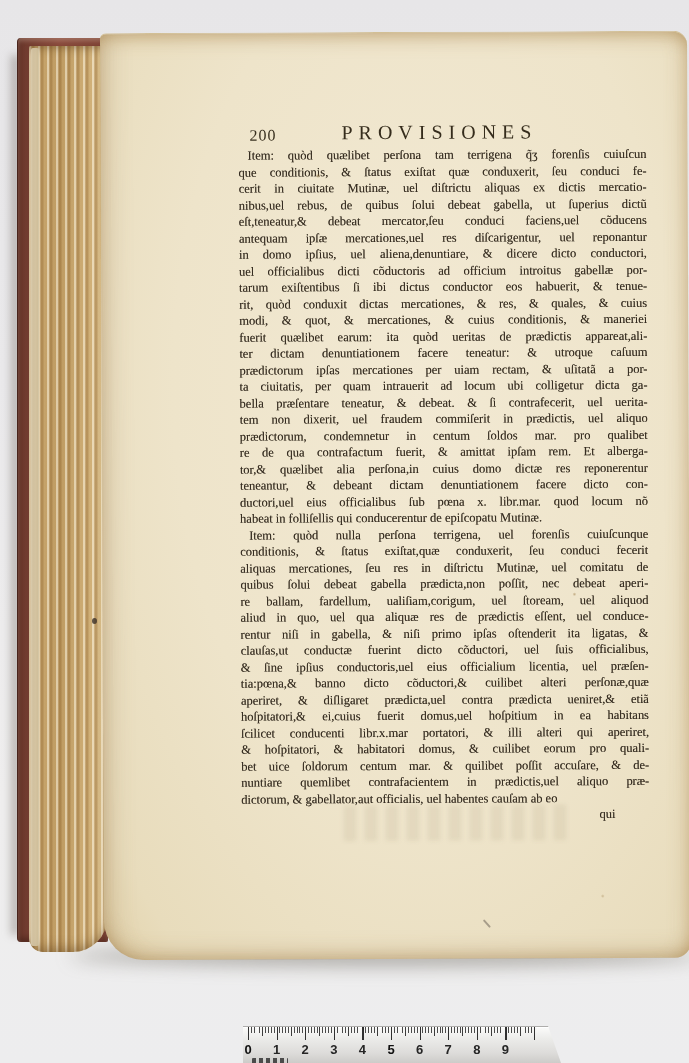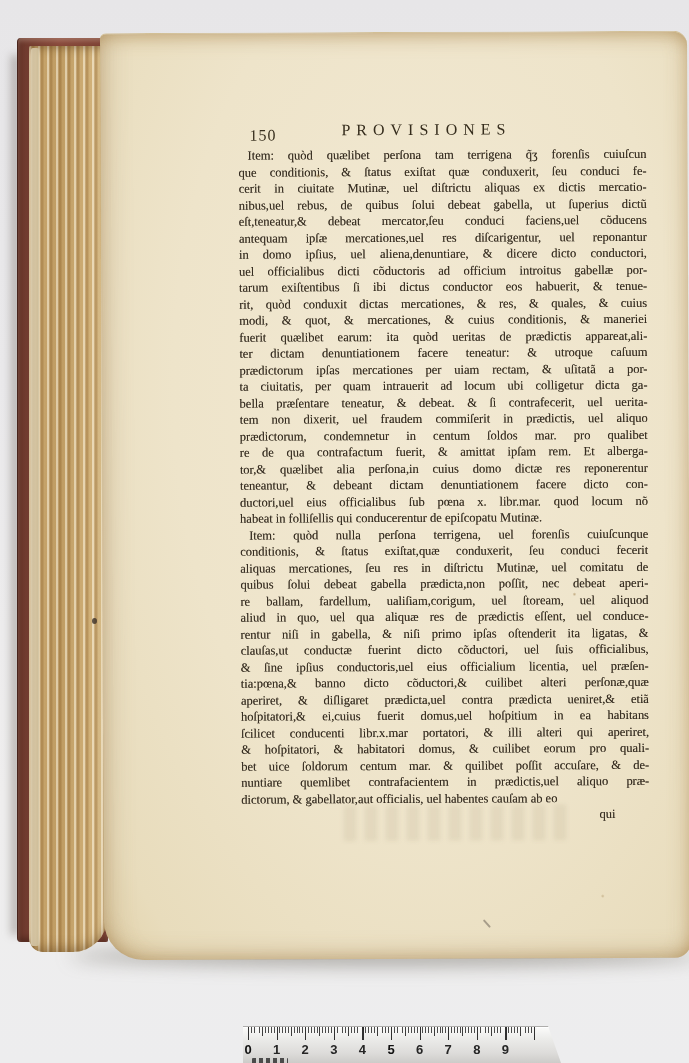--- a/index.html
+++ b/index.html
@@ -34,21 +34,21 @@
     border-top:1px solid #d2bf95;
     border-radius:6px 14px 16px 40px;
     box-shadow:
       inset 0 16px 20px -14px rgba(160,120,60,.55),
       inset -16px 0 22px -16px rgba(160,120,60,.45),
       inset 22px 0 28px -20px rgba(140,100,50,.38),
       inset 0 -18px 22px -16px rgba(150,110,55,.5);
   }
   .folio { position:absolute; left:149px; top:93px; font-size:16px; color:#39301f;
     letter-spacing:1px; }
-  .running-head { position:absolute; left:241px; top:88px; font-size:16px; color:#352c1c;
+  .running-head { position:absolute; left:241px; top:88px; font-size:20px; color:#352c1c;
     letter-spacing:6px; white-space:nowrap; }
   .text-block { position:absolute; left:138px; top:114px; width:408px; color:#352c21;
     font-size:12.6px; line-height:16.5px; letter-spacing:-0.05px;
     text-shadow:0 0 .4px rgba(55,45,30,.55); }
   .line { height:16.5px; overflow:hidden; text-align:justify; text-align-last:justify;
     white-space:normal; }
   .line.last { text-align-last:left; }
   .line.indent { text-indent:9px; }
   .catchword { height:16.5px; text-align:right; padding-right:34px; }
   .show-through { position:absolute; left:240px; top:772px; width:230px; height:36px;
@@ -88,21 +88,21 @@
 <div class="scene">
   <div class="cover-shadow"></div>
   <div class="book-shadow"></div>
 
   <div class="cover"></div>
   <div class="fore-edge"></div>
   <div class="endpaper-sliver"></div>
   <div class="edge-speck"></div>
 
   <div class="page">
-    <div class="folio">150</div>
+    <div class="folio">200</div>
     <div class="running-head">PROVISIONES</div>
 
     <div class="text-block">
       <div>
           <div class="line indent">Item: quòd quælibet perſona tam terrigena q̃ʒ forenſis cuiuſcun</div>
           <div class="line">que conditionis, &amp; ſtatus exiſtat quæ conduxerit, ſeu conduci fe-</div>
           <div class="line">cerit in ciuitate Mutinæ, uel diſtrictu aliquas ex dictis mercatio-</div>
           <div class="line">nibus,uel rebus, de quibus ſolui debeat gabella, ut ſuperius dictũ</div>
           <div class="line">eſt,teneatur,&amp; debeat mercator,ſeu conduci faciens,uel cõducens</div>
           <div class="line">antequam ipſæ mercationes,uel res diſcarigentur, uel reponantur</div>

